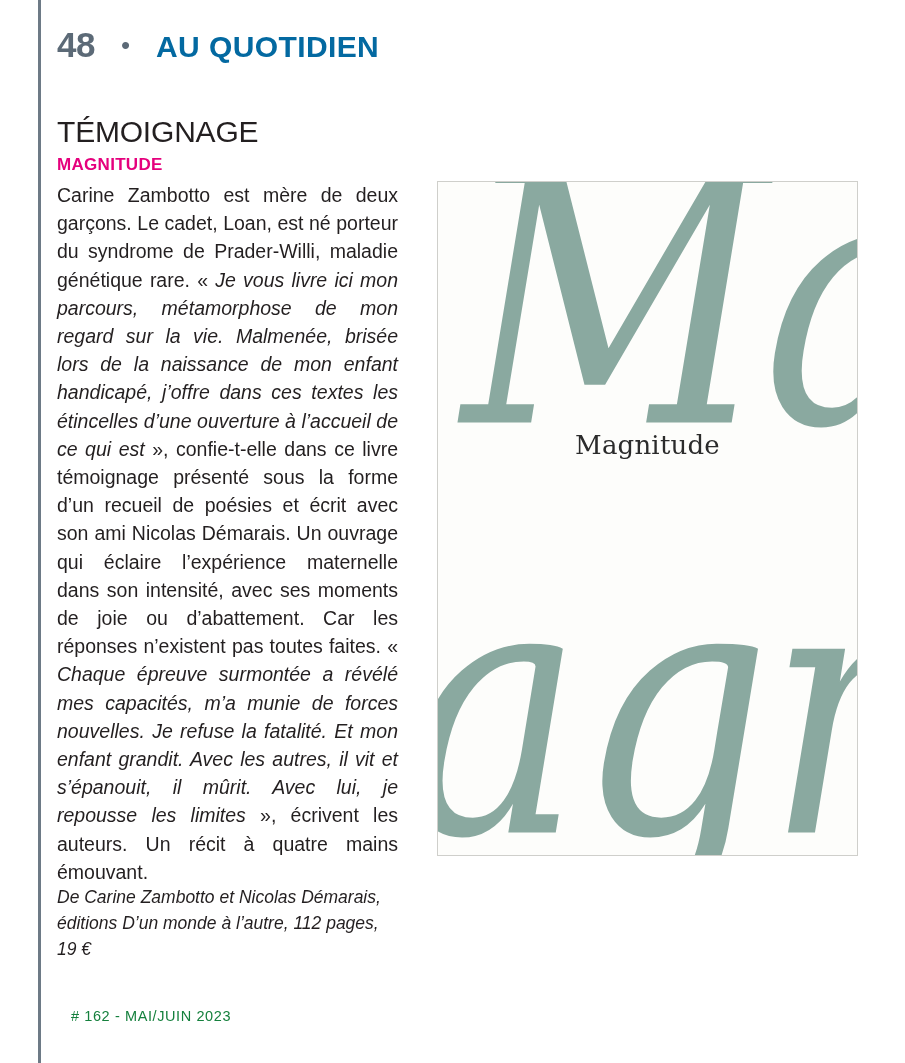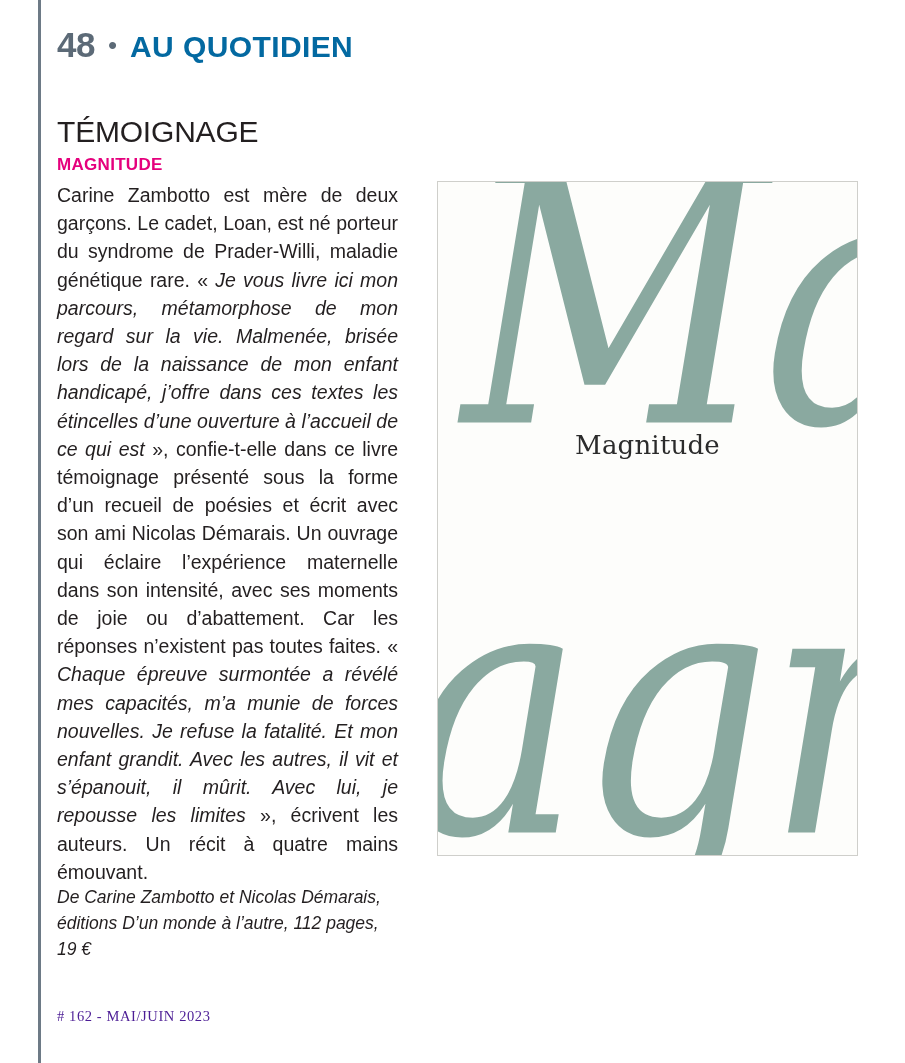--- a/index.html
+++ b/index.html
@@ -27,21 +27,21 @@
     width: 3px; height: 1063px;
     background: #6d7a86;
   }
 
   
   .folio-head {
     position: absolute;
     left: 57px; top: 27px;
     display: flex;
     align-items: baseline;
-    gap: 13px;
+    gap: 26px;
   }
   .folio-num {
     font-size: 35px;
     font-weight: bold;
     color: #5c6a77;
     letter-spacing: -0.5px;
     line-height: 1;
   }
   .folio-dot {
     font-size: 26px;
@@ -97,25 +97,24 @@
     left: 57px; top: 884px;
     width: 341px;
     font-size: 17.5px;
     line-height: 26px;
     font-style: italic;
     color: #231f20;
   }
 
   .issue-line {
     position: absolute;
-    left: 57px; top: 1008px;
+    left: 71px; top: 1008px;
     font-size: 14.5px;
-    color: #4c1d95;
+    color: #15803d;
     letter-spacing: 0.6px;
-    font-family: Liberation Serif, serif;
   }
 
   
   .cover-wrap {
     position: absolute;
     left: 437px; top: 181px;
     width: 421px; height: 675px;
   }
   .cover {
     position: absolute;

